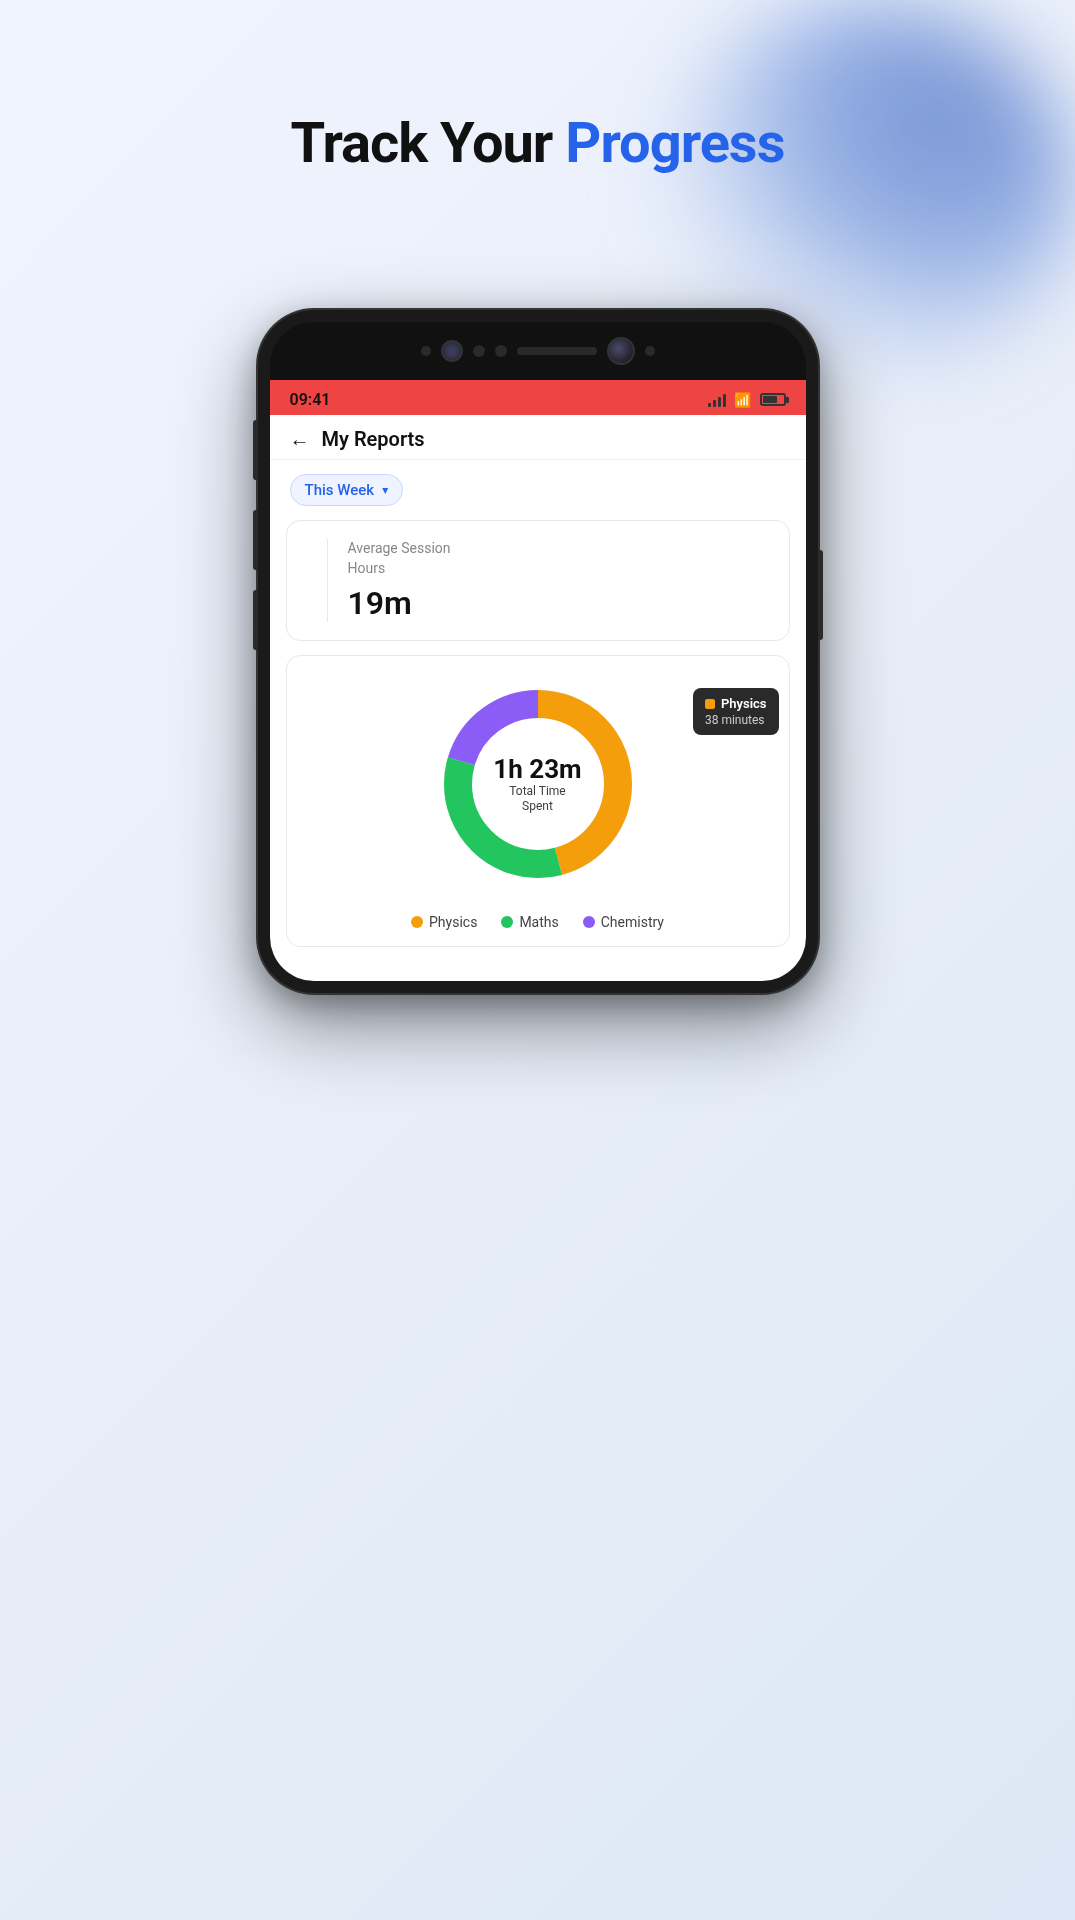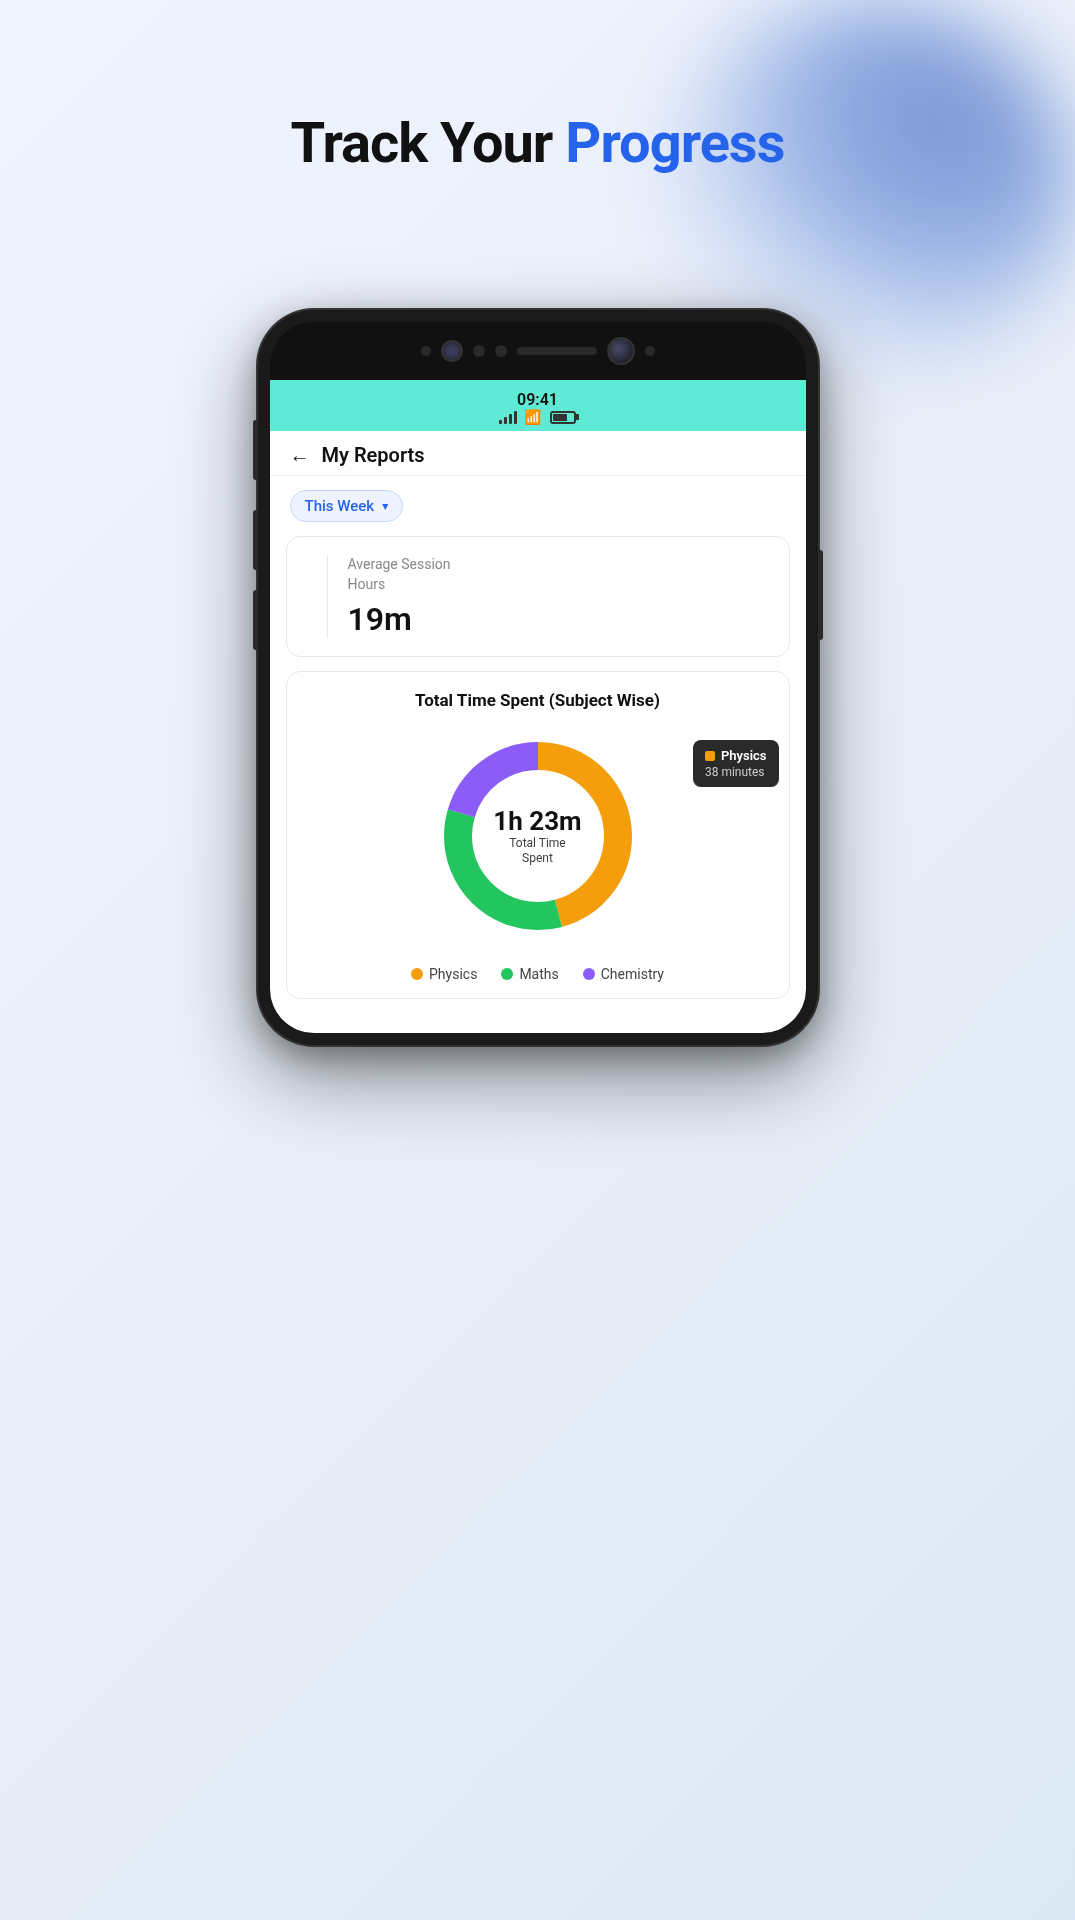--- a/index.html
+++ b/index.html
@@ -144,26 +144,25 @@
     
     .phone-screen {
       background: #ffffff;
       border-radius: 0 0 44px 44px;
       overflow: hidden;
       position: relative;
     }
 
     
     .status-bar {
-      background: #5eead4;
+      background: #ef4444;
       padding: 10px 20px 6px;
       display: flex;
       align-items: center;
       justify-content: space-between;
-      flex-direction: column;
     }
     .status-time {
       font-size: 16px;
       font-weight: 600;
       color: #111;
     }
     .status-icons {
       display: flex;
       align-items: center;
       gap: 8px;
@@ -480,21 +479,20 @@
 
       <div class="stats-card">
         <div class="stat-divider"></div>
         <div class="stat-item">
           <div class="stat-label">Average Session<br>Hours</div>
           <div class="stat-value">19m</div>
         </div>
       </div>
 
       <div class="chart-card">
-        <div class="chart-title">Total Time Spent (Subject Wise)</div>
 
         <div class="donut-container">
 
           <svg class="donut-svg" viewBox="0 0 220 220">
 
             <circle cx="110" cy="110" r="80" fill="none" stroke="#f0f0f0" stroke-width="28"></circle>
 
             <circle cx="110" cy="110" r="80" fill="none" stroke="#f59e0b" stroke-width="28" stroke-dasharray="230.2 502.65" stroke-dashoffset="0" transform="rotate(-90, 110, 110)" stroke-linecap="butt"></circle>
 
             <circle cx="110" cy="110" r="80" fill="none" stroke="#22c55e" stroke-width="28" stroke-dasharray="169.4 502.65" stroke-dashoffset="-230.2" transform="rotate(-90, 110, 110)" stroke-linecap="butt"></circle>

